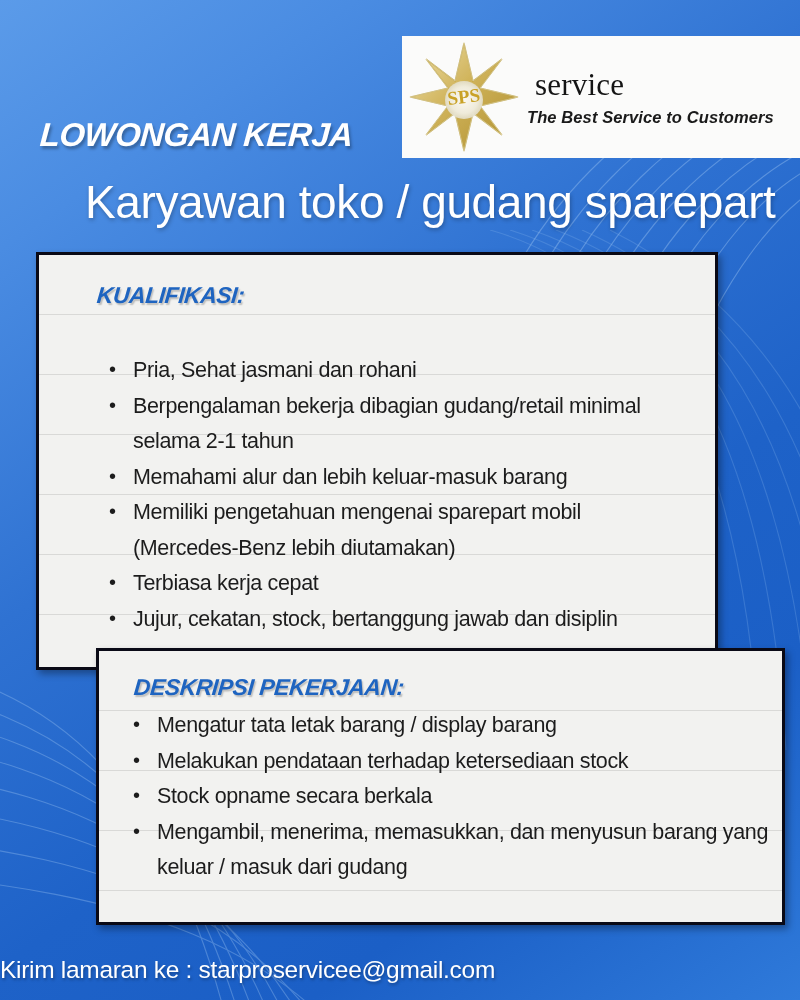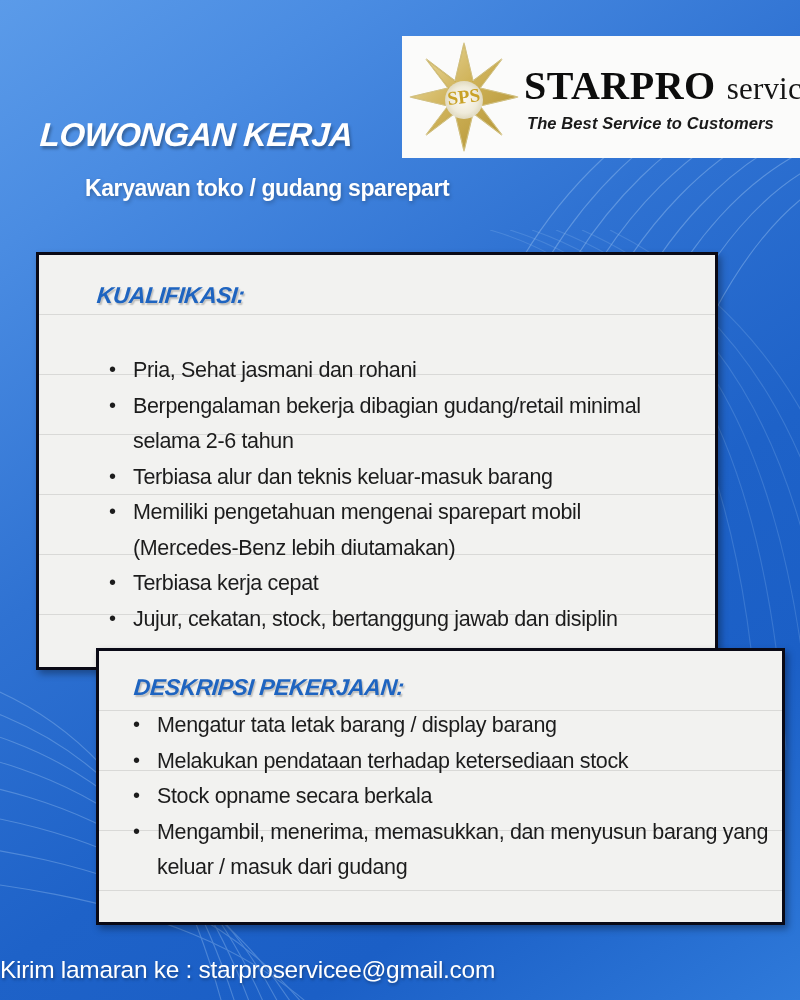--- a/index.html
+++ b/index.html
@@ -57,21 +57,21 @@
 
   #headline {
     position:absolute; left:40px; top:116px;
     font-size:33px; font-weight:bold; font-style:italic;
     color:#ffffff; letter-spacing:-0.6px;
     transform:skewX(-4deg);
     text-shadow:2px 3px 3px rgba(0,0,0,.30);
   }
   #subhead {
     position:absolute; left:85px; top:175px;
-    font-size:23px; font-weight:700; color:#ffffff;
+    font-size:46px; font-weight:400; color:#ffffff;
     letter-spacing:-0.4px;
     text-shadow:1px 2px 4px rgba(0,0,0,.28);
   }
 
   
   .panel {
     position:absolute;
     background:
       repeating-linear-gradient(to bottom,
         #f2f2f0 0px, #f2f2f0 59px,
@@ -182,36 +182,35 @@
           <path d="M0,-54 L9,-16 L38,-38 L16,-9 L54,0 L16,9 L38,38 L9,16 L0,54 L-9,16 L-38,38 L-16,9 L-54,0 L-16,-9 L-38,-38 L-9,-16 Z" fill="url(#goldgrad)" stroke="#b69a34" stroke-width="1.1" opacity="0.93"></path>
           <path d="M0,-54 L9,-16 L38,-38 L16,-9 L54,0 L16,9 L38,38 L9,16 L0,54 L-9,16 L-38,38 L-16,9 L-54,0 L-16,-9 L-38,-38 L-9,-16 Z" fill="none" stroke="#ffffff" stroke-width="0.7" opacity="0.5"></path>
           <circle cx="0" cy="3" r="19" fill="url(#corecircle)" opacity="0.92"></circle>
         </g>
         <text x="56" y="62" text-anchor="middle" font-family="Liberation Serif, serif" font-weight="bold" font-size="19" fill="#c9a227" transform="rotate(-7 56 58)">SPS</text>
       </svg>
     </div>
 
     <div id="logo-text">
       <div id="brand-line">
-        <span id="brand-main">STARPRO</span>
         <span id="brand-sub">service</span>
       </div>
       <div id="brand-tag">The Best Service to Customers</div>
     </div>
   </div>
 
   <div id="headline">LOWONGAN KERJA</div>
   <div id="subhead">Karyawan toko / gudang sparepart</div>
 
   <div class="panel" id="panel-qualifications">
     <div class="panel-title">KUALIFIKASI:</div>
     <ul class="req-list">
       <li>Pria, Sehat jasmani dan rohani</li>
-      <li>Berpengalaman bekerja dibagian gudang/retail minimal selama 2-6 tahun</li>
-      <li>Terbiasa alur dan teknis keluar-masuk barang</li>
+      <li>Berpengalaman bekerja dibagian gudang/retail minimal selama 2-1 tahun</li>
+      <li>Memahami alur dan lebih keluar-masuk barang</li>
       <li>Memiliki pengetahuan mengenai sparepart mobil (Mercedes-Benz lebih diutamakan)</li>
       <li>Terbiasa kerja cepat</li>
       <li>Jujur, cekatan, stock, bertanggung jawab dan disiplin</li>
     </ul>
   </div>
 
   <div class="panel" id="panel-description">
     <div class="panel-title">DESKRIPSI PEKERJAAN:</div>
     <ul class="req-list">
       <li>Mengatur tata letak barang / display barang</li>

